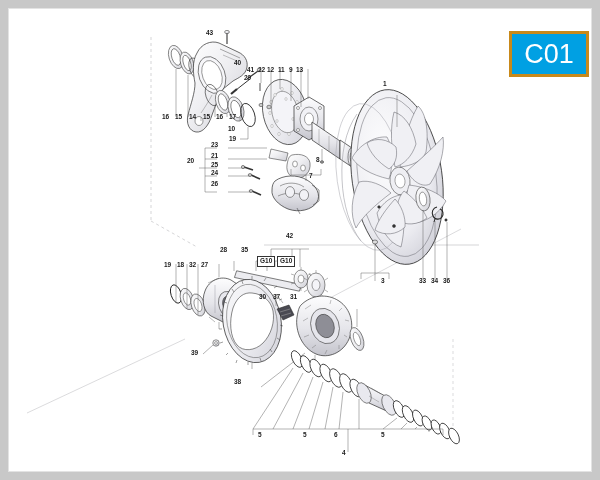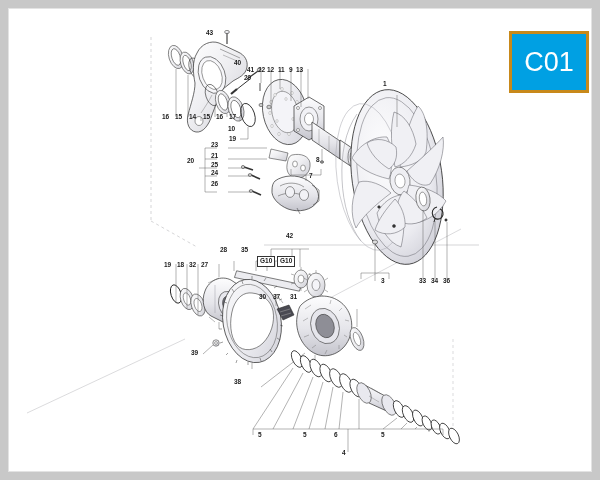--- a/index.html
+++ b/index.html
@@ -3,21 +3,21 @@
 <meta charset="utf-8">
 <title>Parts Diagram C01</title>
 <style>
   html,body{margin:0;padding:0;background:#c8c8c8;}
   body{width:600px;height:480px;overflow:hidden;
        font-family:"Liberation Sans", sans-serif;}
   #page{position:relative;width:600px;height:480px;background:#c8c8c8;box-sizing:border-box;}
   #sheet{position:absolute;left:8px;top:8px;width:584px;height:464px;background:#ffffff;
          border:1px solid #e3e3e3;box-sizing:border-box;overflow:hidden;}
   #canvas{position:absolute;left:0;top:0;width:584px;height:464px;}
-  #badge{position:absolute;left:500px;top:22px;width:80px;height:62px;
+  #badge{position:absolute;left:500px;top:22px;width:80px;height:46px;
          background:#00a0e3;border:3px solid #c8891a;box-sizing:border-box;
          display:flex;align-items:center;justify-content:center;z-index:5;}
   #badge span{color:#ffffff;font-size:27px;font-family:"Liberation Sans", sans-serif;
               letter-spacing:0px;line-height:1;}
   .cal{position:absolute;font-size:6.5px;color:#1a1a1a;font-family:"Liberation Sans", sans-serif;
        font-weight:bold;white-space:nowrap;line-height:1;letter-spacing:-0.2px;}
   .calbox{position:absolute;font-size:6.5px;color:#1a1a1a;
           font-family:"Liberation Sans", sans-serif;font-weight:bold;white-space:nowrap;
           border:0.7px solid #333;padding:1px 2px;line-height:1;background:#fff;}
 </style>

